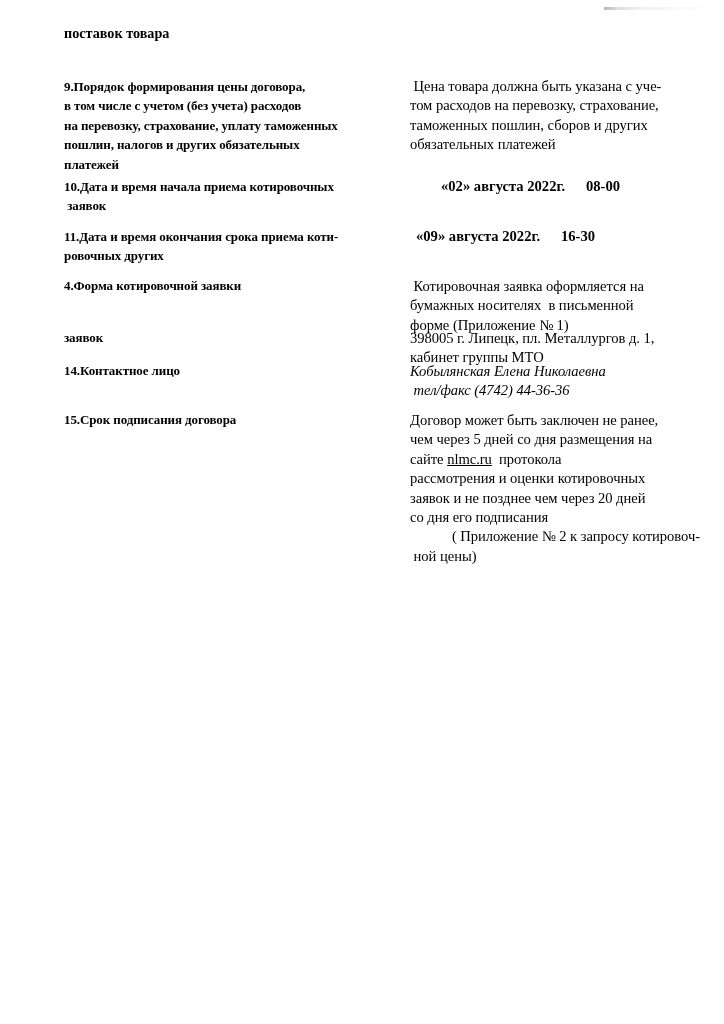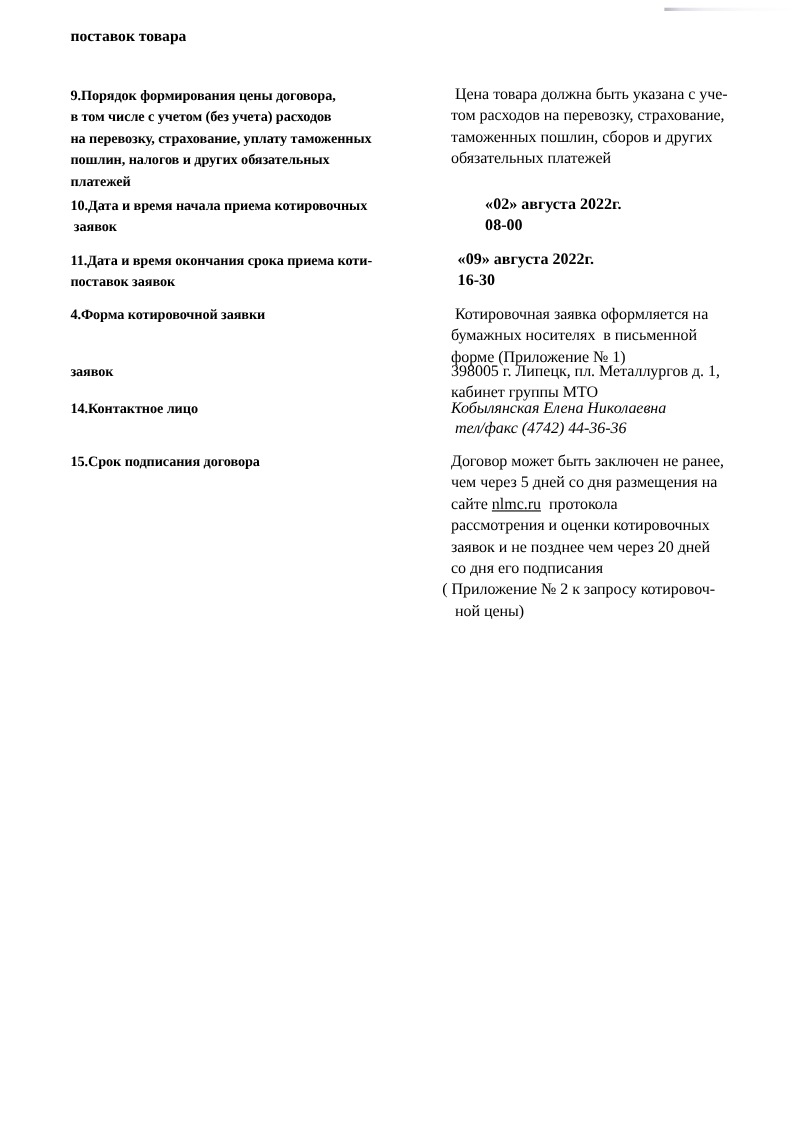--- a/index.html
+++ b/index.html
@@ -67,21 +67,21 @@
   .heading-top {
     left: 64px;
     top: 24px;
     width: 400px;
     font-weight: bold;
     font-size: 14.2px;
     line-height: 18px;
   }
   .datebox {
     display: flex;
-    flex-direction: column;
+    flex-direction: row;
   }
   .datebox .d {
     width: 145px;
     display: inline-block;
   }
   .datebox .t {
     display: inline-block;
   }
   u.link {
     text-decoration: underline;
@@ -120,21 +120,21 @@
   </div>
   <div class="row val-bold" style="top:177px; left:441px; width:260px;">
     <div class="datebox">
       <span class="d">«02» августа 2022г.</span>
       <span class="t">08-00</span>
     </div>
   </div>
 
   <div class="row col-left lbl" style="top:227px;">
     <div>11.Дата и время окончания срока приема коти-</div>
-    <div>поставок заявок</div>
+    <div>ровочных других</div>
   </div>
   <div class="row val-bold" style="top:227px; left:416px; width:260px;">
     <div class="datebox">
       <span class="d">«09» августа 2022г.</span>
       <span class="t">16-30</span>
     </div>
   </div>
 
   <div class="row col-left lbl" style="top:276px;">
     <div>4.Форма котировочной заявки</div>
@@ -166,17 +166,17 @@
   </div>
   <div class="row col-right val" style="top:411px;">
     <div>Договор может быть заключен не ранее,</div>
     <div>чем через 5 дней со дня размещения на</div>
     <div>
       <span>сайте </span><u class="link">nlmc.ru</u><span class="nowrapline">  протокола</span>
     </div>
     <div>рассмотрения и оценки котировочных</div>
     <div>заявок и не позднее чем через 20 дней</div>
     <div class="nowrapline">со дня его подписания</div>
-    <div style="margin-left:-8px;">( Приложение  № 2 к запросу котировоч-</div>
+    <div style="margin-left:-8px;text-align:right;">( Приложение  № 2 к запросу котировоч-</div>
     <div class="nowrapline"> ной цены)</div>
   </div>
 
 </div>
 
 </body></html>

